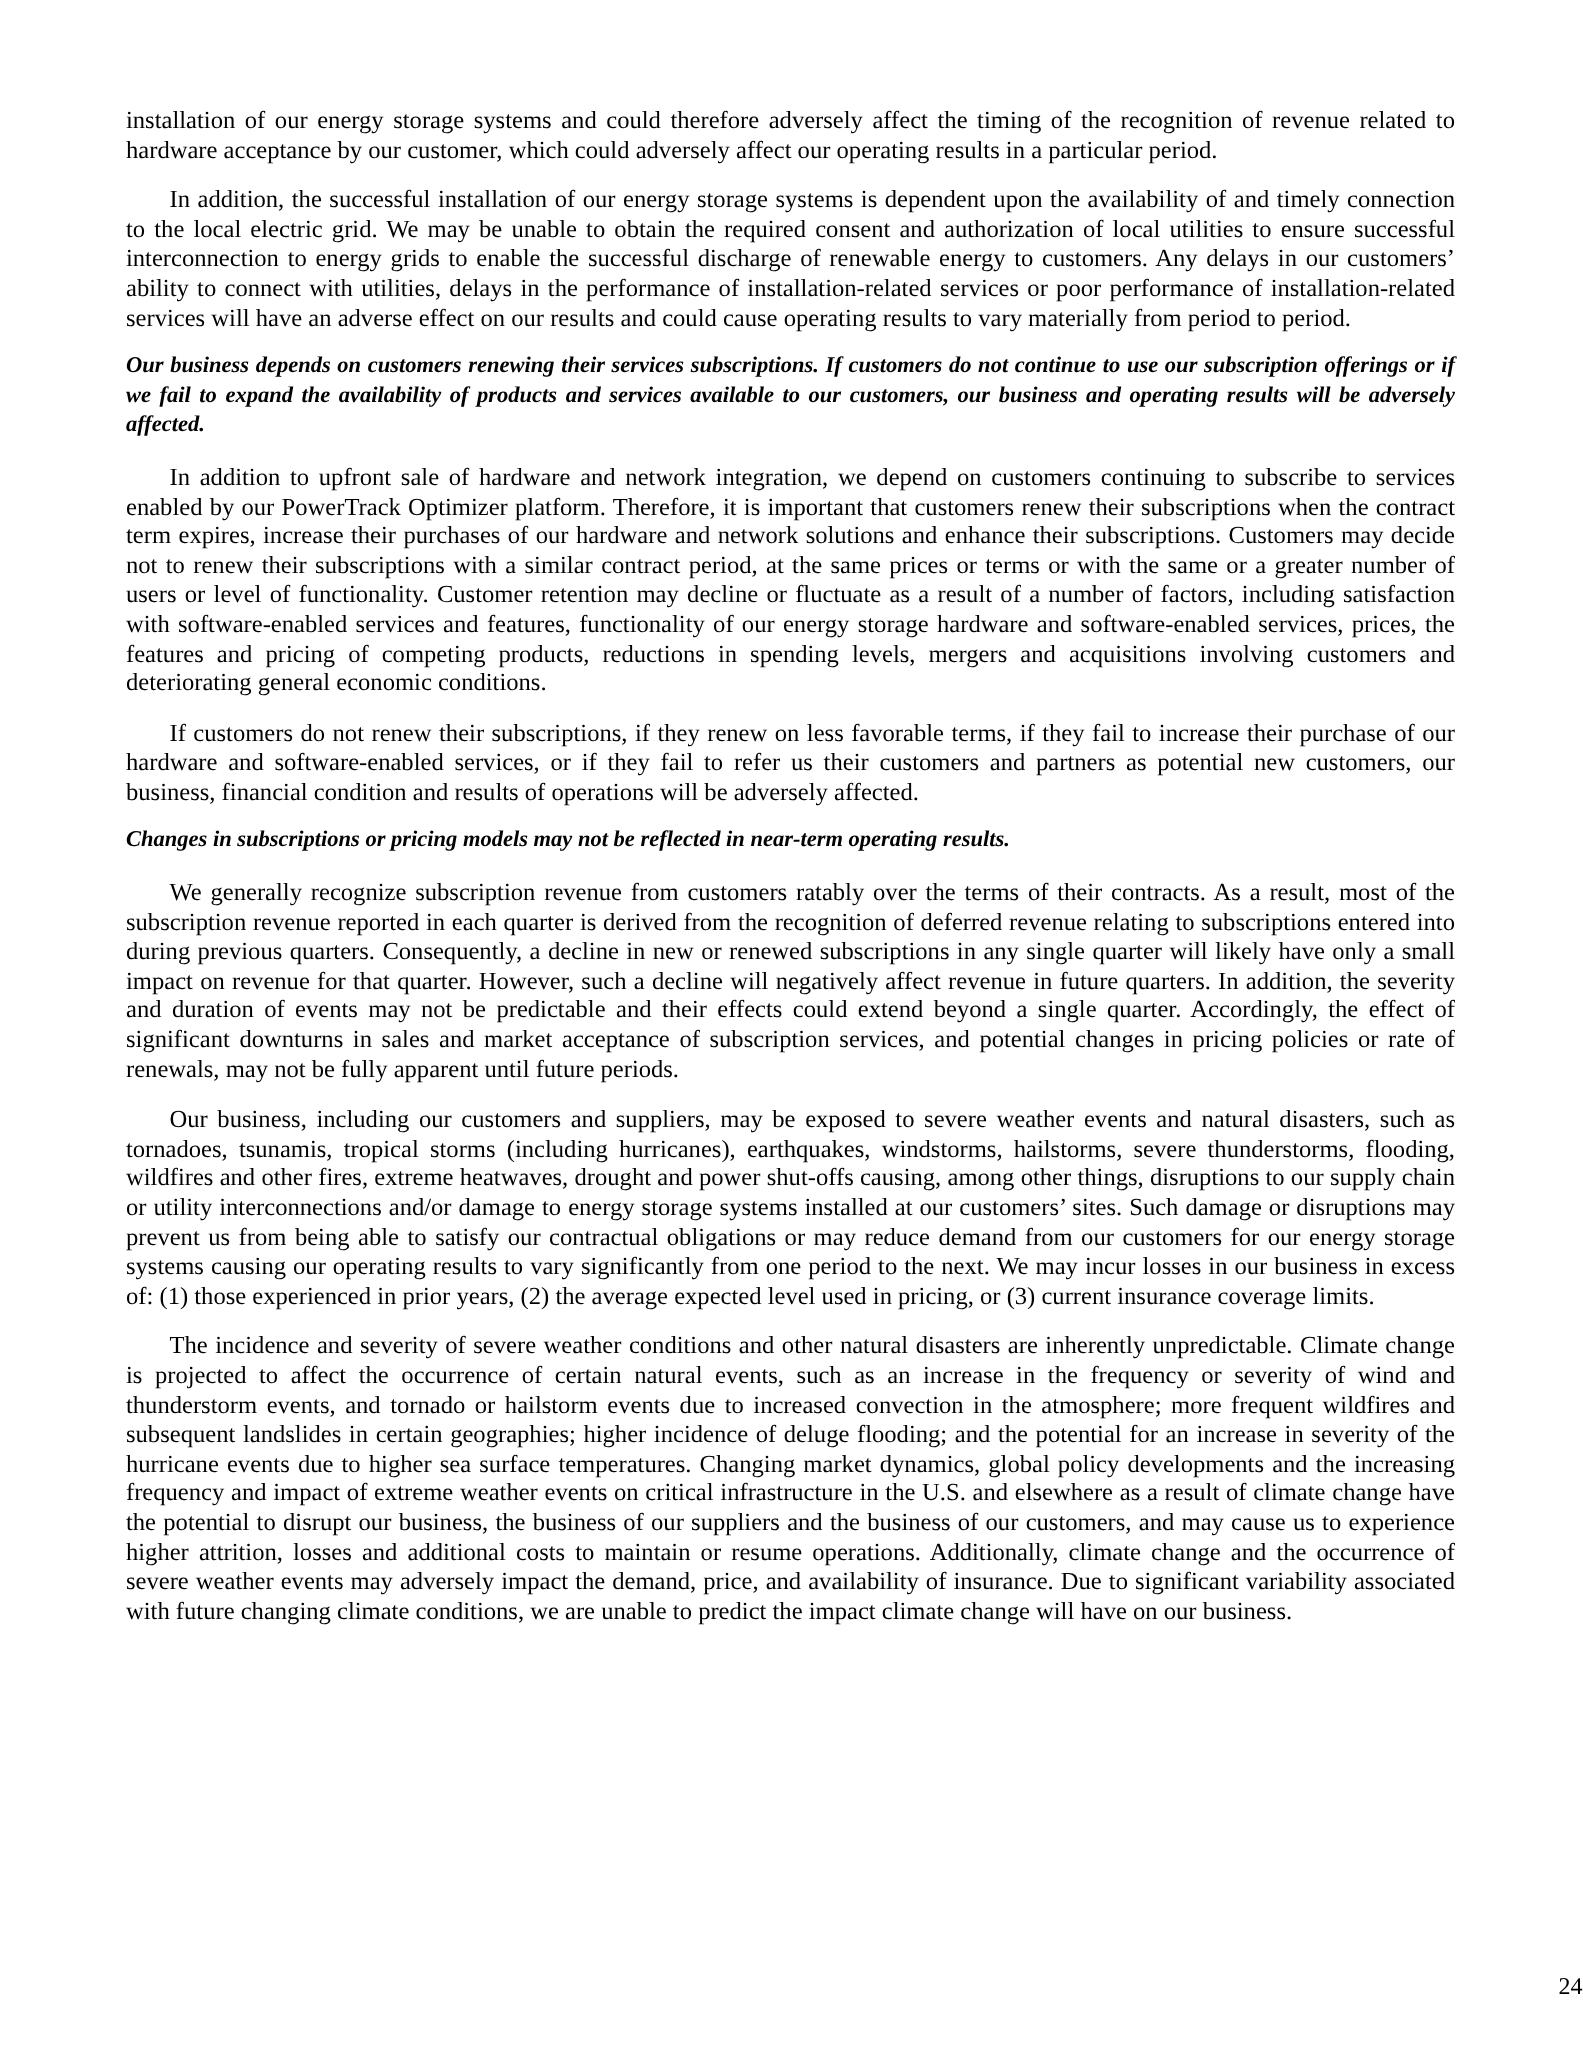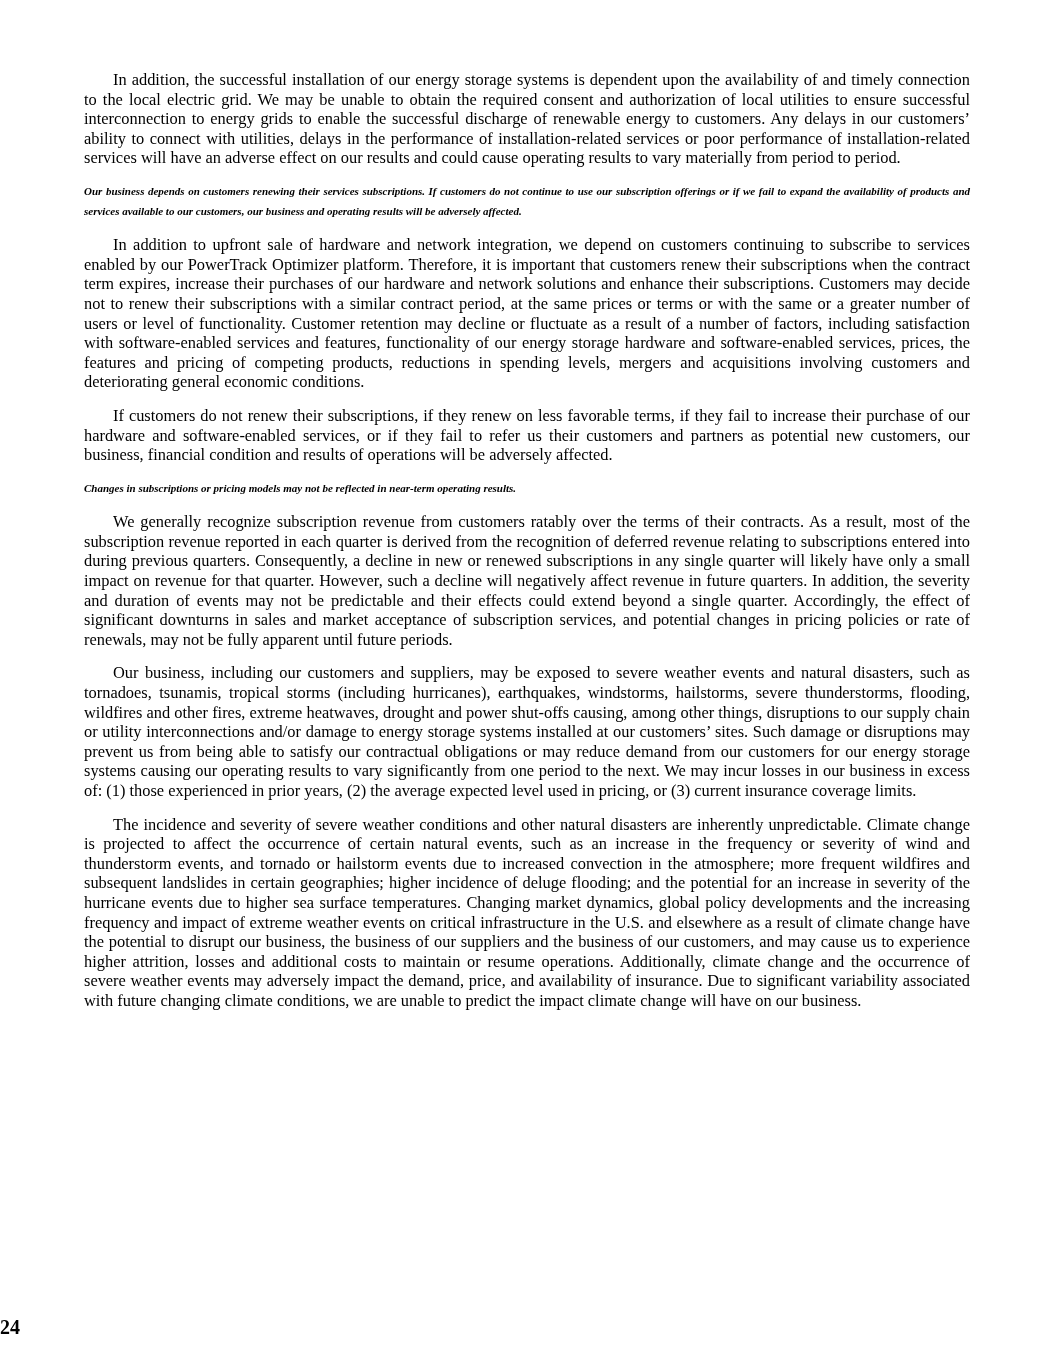--- a/index.html
+++ b/index.html
@@ -27,37 +27,37 @@
   .block {
     margin: 0 0 14px 0;
     padding: 0;
   }
   .indent {
     text-indent: 29px;
   }
   .heading {
     font-weight: bold;
     font-style: italic;
-    font-size: 11px;
+    font-size: 15px;
     line-height: 19.6px;
   }
   .page-footer {
     position: absolute;
     top: 1316px;
     left: 0;
     width: 100%;
-    text-align: left;
-    font-size: 20px;
-    font-weight: bold;
+    text-align: right;
+    font-size: 16px;
   }
 </style>
 </head>
 <body>
 
 <main class="content">
+  <p class="block">installation of our energy storage systems and could therefore adversely affect the timing of the recognition of revenue related to hardware acceptance by our customer, which could adversely affect our operating results in a particular period.</p>
   <p class="block indent">In addition, the successful installation of our energy storage systems is dependent upon the availability of and timely connection to the local electric grid. We may be unable to obtain the required consent and authorization of local utilities to ensure successful interconnection to energy grids to enable the successful discharge of renewable energy to customers. Any delays in our customers’ ability to connect with utilities, delays in the performance of installation-related services or poor performance of installation-related services will have an adverse effect on our results and could cause operating results to vary materially from period to period.</p>
   <h2 class="block heading">Our business depends on customers renewing their services subscriptions. If customers do not continue to use our subscription offerings or if we fail to expand the availability of products and services available to our customers, our business and operating results will be adversely affected.</h2>
   <p class="block indent">In addition to upfront sale of hardware and network integration, we depend on customers continuing to subscribe to services enabled by our PowerTrack Optimizer platform. Therefore, it is important that customers renew their subscriptions when the contract term expires, increase their purchases of our hardware and network solutions and enhance their subscriptions. Customers may decide not to renew their subscriptions with a similar contract period, at the same prices or terms or with the same or a greater number of users or level of functionality. Customer retention may decline or fluctuate as a result of a number of factors, including satisfaction with software-enabled services and features, functionality of our energy storage hardware and software-enabled services, prices, the features and pricing of competing products, reductions in spending levels, mergers and acquisitions involving customers and deteriorating general economic conditions.</p>
   <p class="block indent">If customers do not renew their subscriptions, if they renew on less favorable terms, if they fail to increase their purchase of our hardware and software-enabled services, or if they fail to refer us their customers and partners as potential new customers, our business, financial condition and results of operations will be adversely affected.</p>
   <h2 class="block heading">Changes in subscriptions or pricing models may not be reflected in near-term operating results.</h2>
   <p class="block indent">We generally recognize subscription revenue from customers ratably over the terms of their contracts. As a result, most of the subscription revenue reported in each quarter is derived from the recognition of deferred revenue relating to subscriptions entered into during previous quarters. Consequently, a decline in new or renewed subscriptions in any single quarter will likely have only a small impact on revenue for that quarter. However, such a decline will negatively affect revenue in future quarters. In addition, the severity and duration of events may not be predictable and their effects could extend beyond a single quarter. Accordingly, the effect of significant downturns in sales and market acceptance of subscription services, and potential changes in pricing policies or rate of renewals, may not be fully apparent until future periods.</p>
   <p class="block indent">Our business, including our customers and suppliers, may be exposed to severe weather events and natural disasters, such as tornadoes, tsunamis, tropical storms (including hurricanes), earthquakes, windstorms, hailstorms, severe thunderstorms, flooding, wildfires and other fires, extreme heatwaves, drought and power shut-offs causing, among other things, disruptions to our supply chain or utility interconnections and/or damage to energy storage systems installed at our customers’ sites. Such damage or disruptions may prevent us from being able to satisfy our contractual obligations or may reduce demand from our customers for our energy storage systems causing our operating results to vary significantly from one period to the next. We may incur losses in our business in excess of: (1) those experienced in prior years, (2) the average expected level used in pricing, or (3) current insurance coverage limits.</p>
   <p class="block indent">The incidence and severity of severe weather conditions and other natural disasters are inherently unpredictable.  Climate change is projected to affect the occurrence of certain natural events, such as an increase in the frequency or severity of wind and thunderstorm events, and tornado or hailstorm events due to increased convection in the atmosphere; more frequent wildfires and subsequent landslides in certain geographies; higher incidence of deluge flooding; and the potential for an increase in severity of the hurricane events due to higher sea surface temperatures.  Changing market dynamics, global policy developments and the increasing frequency and impact of extreme weather events on critical infrastructure in the U.S. and elsewhere as a result of climate change have the potential to disrupt our business, the business of our suppliers and the business of our customers, and may cause us to experience higher attrition, losses and additional costs to maintain or resume operations. Additionally, climate change and the occurrence of severe weather events may adversely impact the demand, price, and availability of insurance.  Due to significant variability associated with future changing climate conditions, we are unable to predict the impact climate change will have on our business.</p>
 </main>
 

